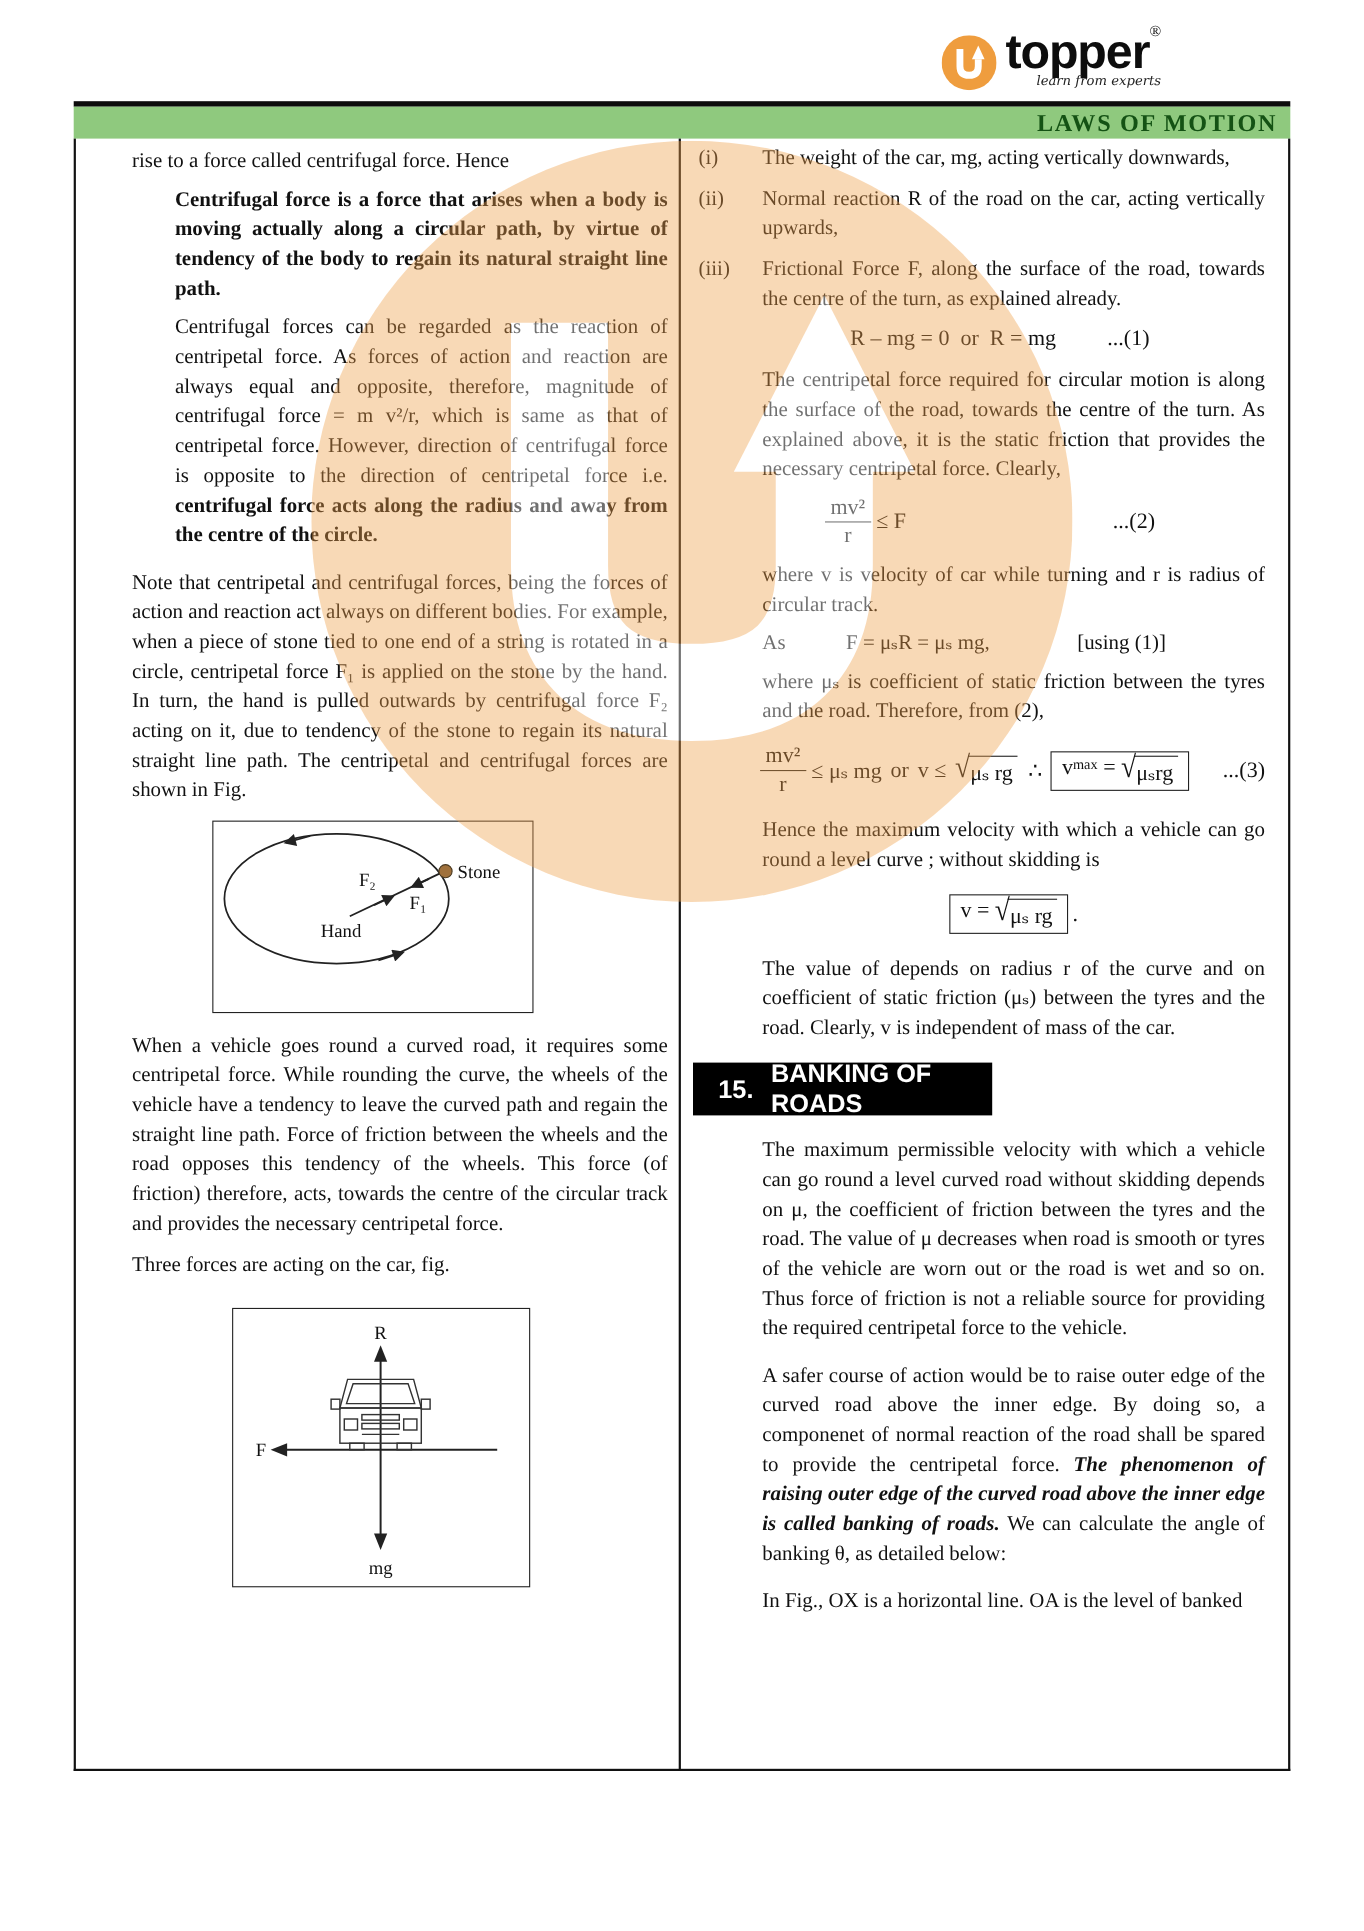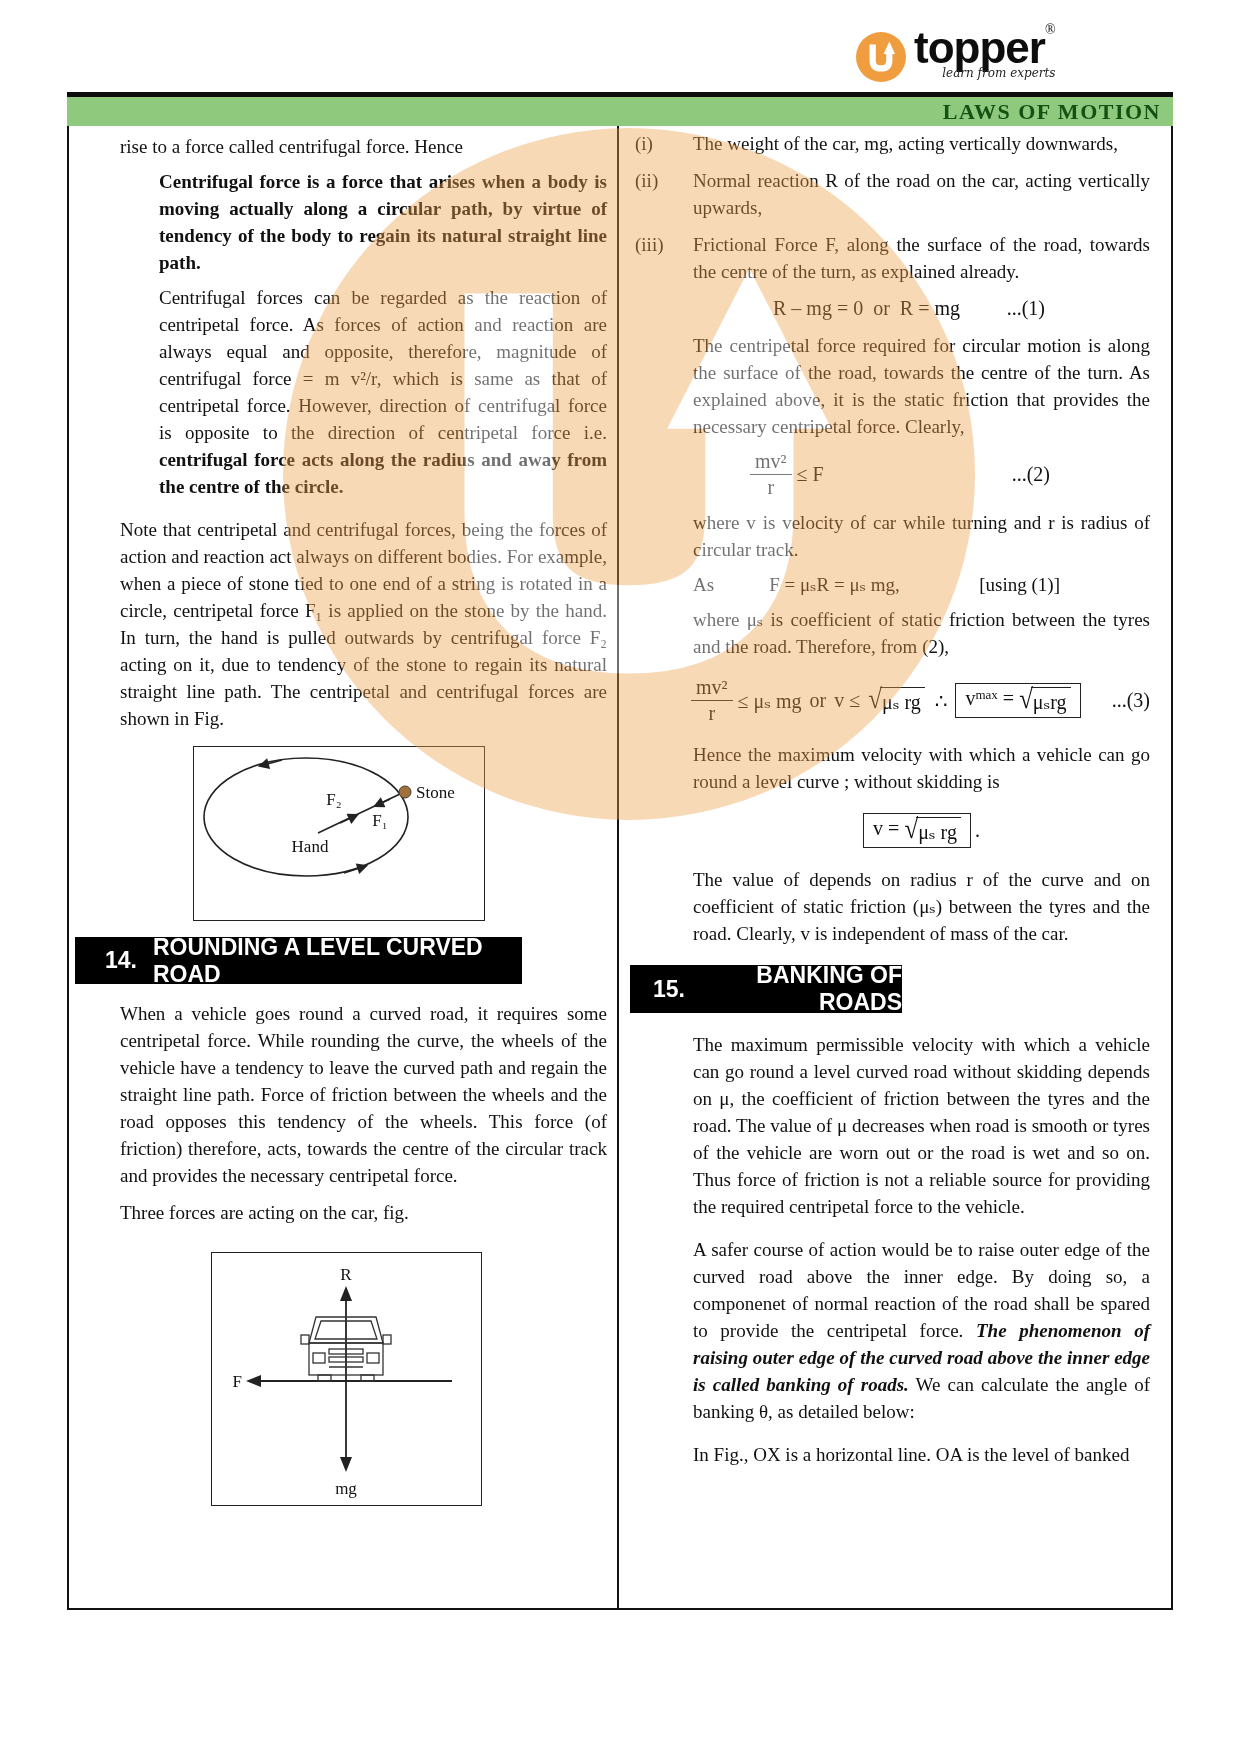--- a/index.html
+++ b/index.html
@@ -33,21 +33,21 @@
   .ind{margin-left:58px;}
   
   .li{display:flex;margin-bottom:10px;}
   .li .num{width:58px;flex-shrink:0;font-size:19px;line-height:27px;}
   .li .litext{flex:1;font-size:19px;line-height:27px;text-align:justify;}
   
   .sec-head{background:#000;color:#fff;font-family:"Liberation Sans","DejaVu Sans",sans-serif;
             font-weight:700;font-size:23px;display:flex;align-items:center;box-sizing:border-box;}
   .sec-head .sec-num{margin-right:16px;}
   .sh14{margin-left:-45px;width:447px;height:47px;padding-left:30px;margin-top:16px;}
-  .sh15{margin-left:-5px;width:272px;height:48px;padding-left:23px;margin-top:18px;text-align:right;}
+  .sh15{margin-left:-5px;width:272px;height:48px;padding-left:23px;margin-top:18px;}
   
   .fig{border:1.5px solid #222;background:transparent;}
   .fig1{width:290px;height:173px;margin-left:73px;margin-top:14px;}
   .fig2{width:269px;height:252px;margin-left:91px;margin-top:26px;}
   svg text{font-family:"Liberation Serif","DejaVu Serif",serif;font-size:17px;fill:#111;}
   
   .eq{display:flex;align-items:center;margin-left:58px;font-size:20px;}
   .eq .pre{white-space:pre;}
   .eq-tag{margin-left:auto;white-space:pre;}
   .frac{display:inline-flex;flex-direction:column;align-items:center;line-height:1.15;}
@@ -110,24 +110,20 @@
         <path d="M146 76 L163 68" stroke="#222" stroke-width="1.6" marker-end="url(#ah)"></path>
         <path d="M196 52 L181 59" stroke="#222" stroke-width="1.6" marker-end="url(#ah)"></path>
         <circle cx="211" cy="45" r="6" fill="#a0713c" stroke="#4a3a22" stroke-width="1"></circle>
         <text x="140" y="58" text-anchor="middle">F₂</text>
         <text x="186" y="79" text-anchor="middle">F₁</text>
         <text x="222" y="51">Stone</text>
         <text x="116" y="105" text-anchor="middle">Hand</text>
       </svg>
     </div>
 
-    <div class="sec-head sh14">
-      <span class="sec-num">14.</span>
-      <span>ROUNDING A LEVEL CURVED ROAD</span>
-    </div>
 
     <p class="just mt16">When a vehicle goes round a curved road, it requires some centripetal force. While rounding the curve, the wheels of the vehicle have a tendency to leave the curved path and regain the straight line path. Force of friction between the wheels and the road opposes this tendency of the wheels. This force (of friction) therefore, acts, towards the centre of the circular track and provides the necessary centripetal force.</p>
     <p class="just mt10">Three forces are acting on the car, fig.</p>
 
     <div class="fig fig2">
       <svg viewBox="0 0 269 252" width="269" height="252">
         <text x="134" y="27" text-anchor="middle" font-size="18">R</text>
         <polygon points="134,33 128,48 140,48" fill="#222"></polygon>
         <line x1="134" y1="46" x2="134" y2="212" stroke="#222" stroke-width="1.8"></line>
         <polygon points="134,219 128,204 140,204" fill="#222"></polygon>

